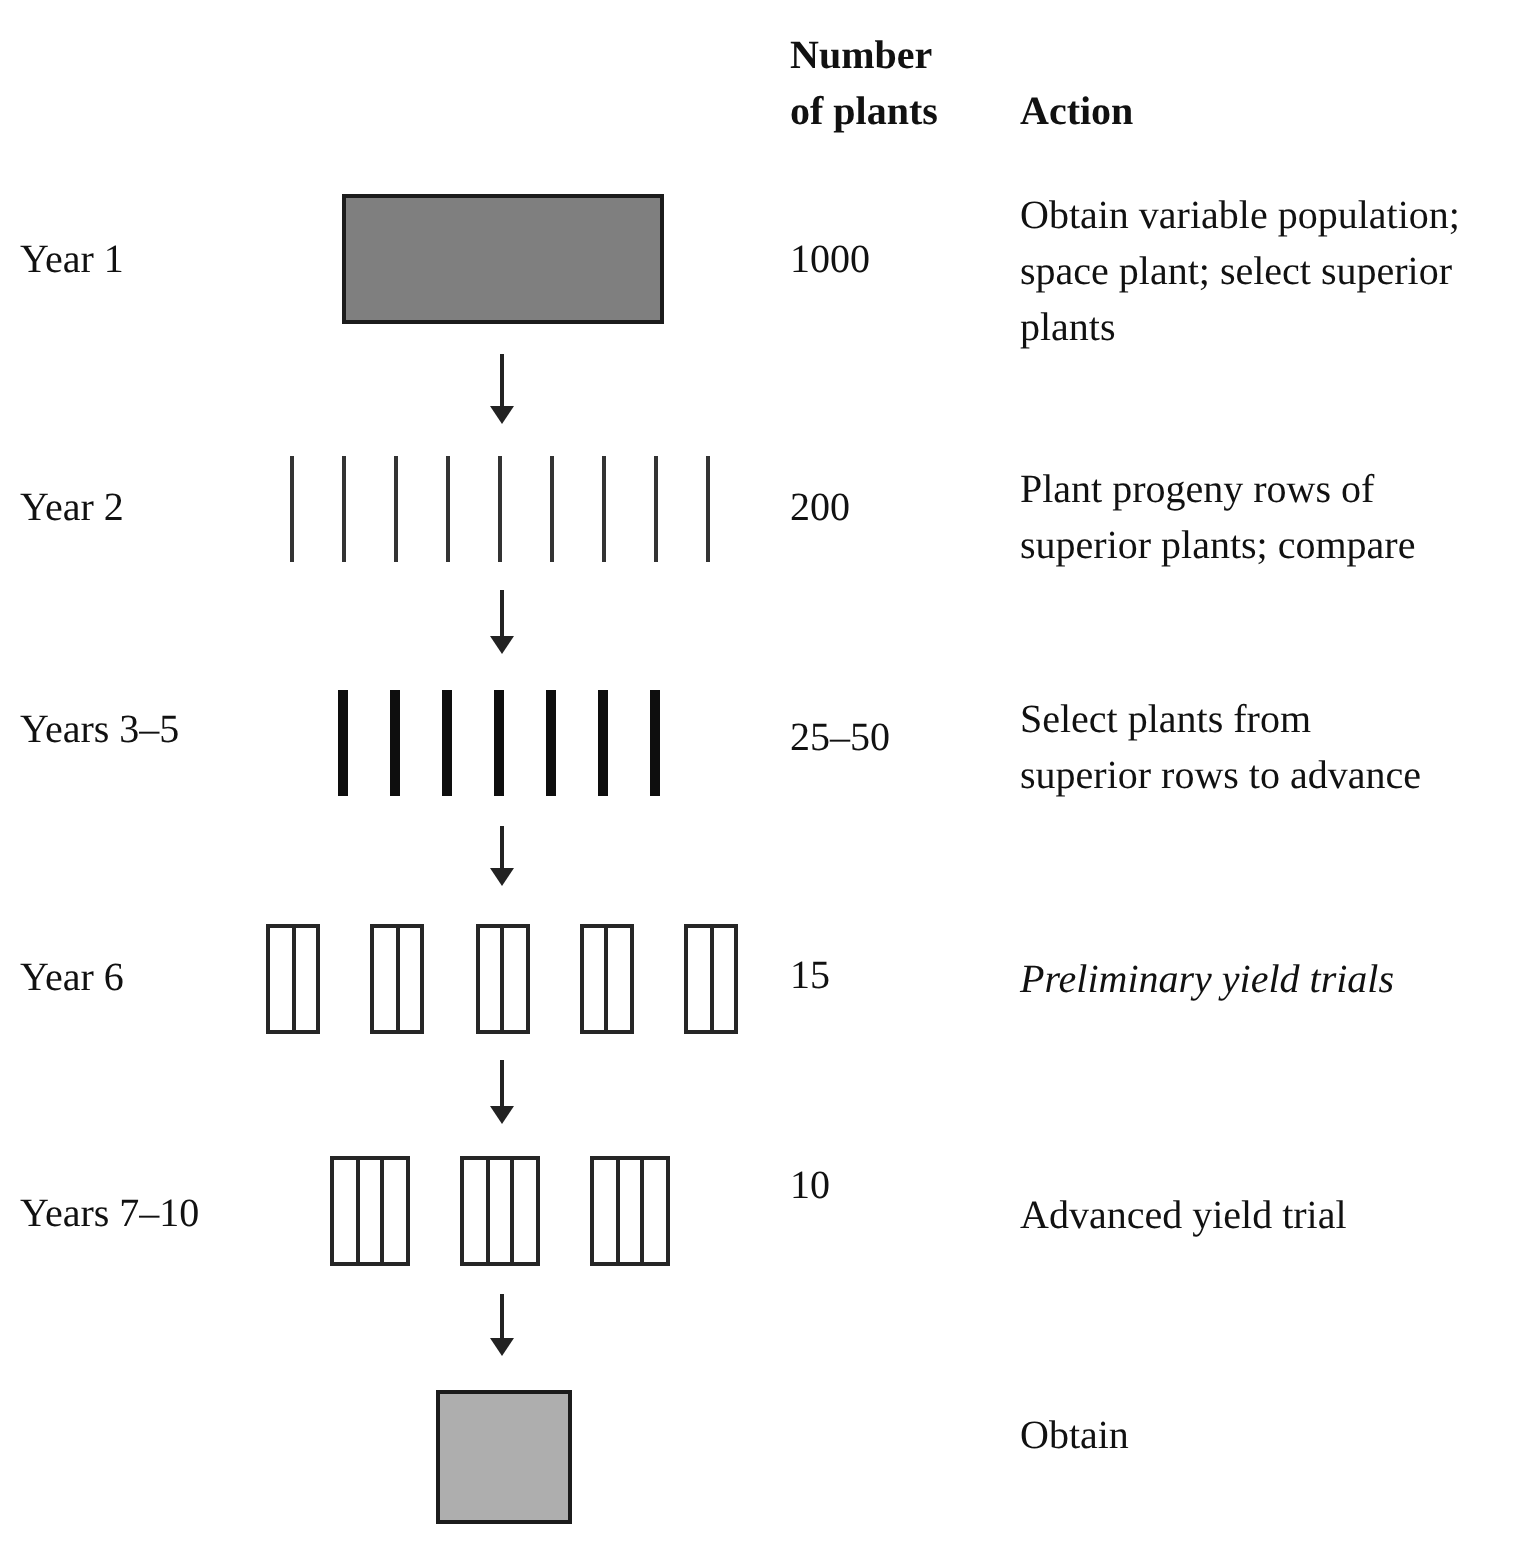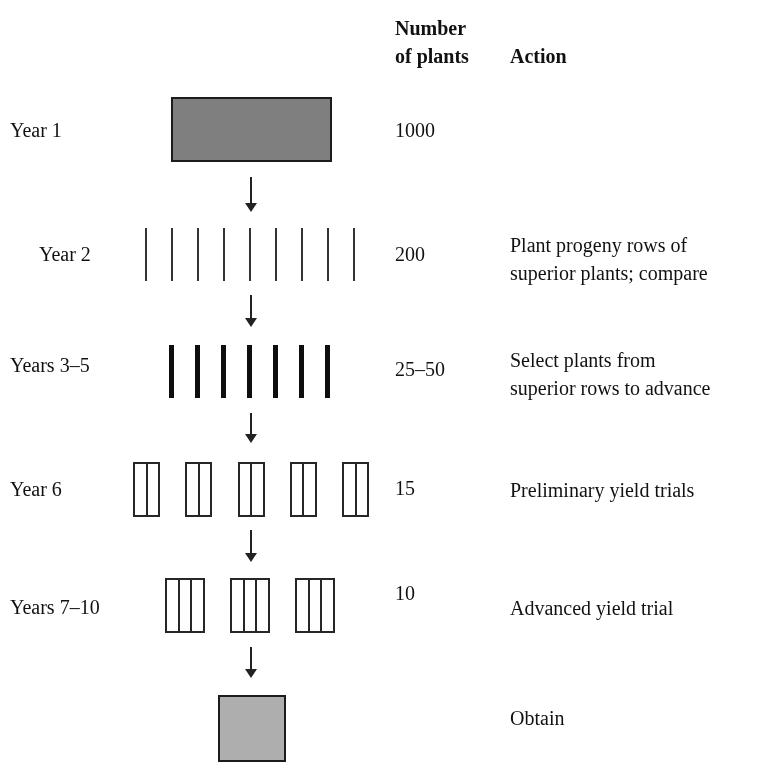--- a/index.html
+++ b/index.html
@@ -20,23 +20,23 @@
   .hdr { font-weight: bold; line-height: 28px; white-space: pre-line; }
   .num-hdr { left: 395px; top: 14px; }
   .act-hdr { left: 510px; top: 42px; }
 
   
   .year { left: 10px; line-height: 26px; }
   .num  { left: 395px; line-height: 26px; }
   .act  { left: 510px; line-height: 28px; white-space: pre-line; }
 
   .r1y { top: 117px; } .r1n { top: 117px; } .r1a { top: 94px; }
-  .r2y { top: 241px; margin-left: 29px; } .r2n { top: 241px; } .r2a { top: 231px; }
+  .r2y { top: 241px; } .r2n { top: 241px; } .r2a { top: 231px; }
   .r3y { top: 352px; } .r3n { top: 356px; } .r3a { top: 346px; }
-  .r4y { top: 476px; } .r4n { top: 475px; } .r4a { top: 476px; }
+  .r4y { top: 476px; } .r4n { top: 475px; } .r4a { top: 476px; font-style: italic; }
   .r5y { top: 594px; } .r5n { top: 580px; } .r5a { top: 594px; }
   .r6a { top: 704px; }
 
   
   .shape-rect {
     left: 171px; top: 97px; width: 161px; height: 65px;
     background: #7f7f7f; border: 2px solid #1c1c1c; box-sizing: border-box;
   }
   .shape-square {
     left: 218px; top: 695px; width: 68px; height: 67px;
@@ -86,20 +86,23 @@
 
 <div class="canvas">
 
   <div class="abs hdr num-hdr">Number
 of plants</div>
   <div class="abs hdr act-hdr">Action</div>
 
   <div class="abs year r1y">Year 1</div>
   <div class="abs shape-rect"></div>
   <div class="abs num r1n">1000</div>
+  <div class="abs act r1a">Obtain variable population;
+space plant; select superior
+plants</div>
 
   <div class="abs arrow a1">
     <div class="stem"></div>
     <div class="head"></div>
   </div>
 
   <div class="abs year r2y">Year 2</div>
   <div class="abs thin-lines">
     <div></div>
   <div></div>

